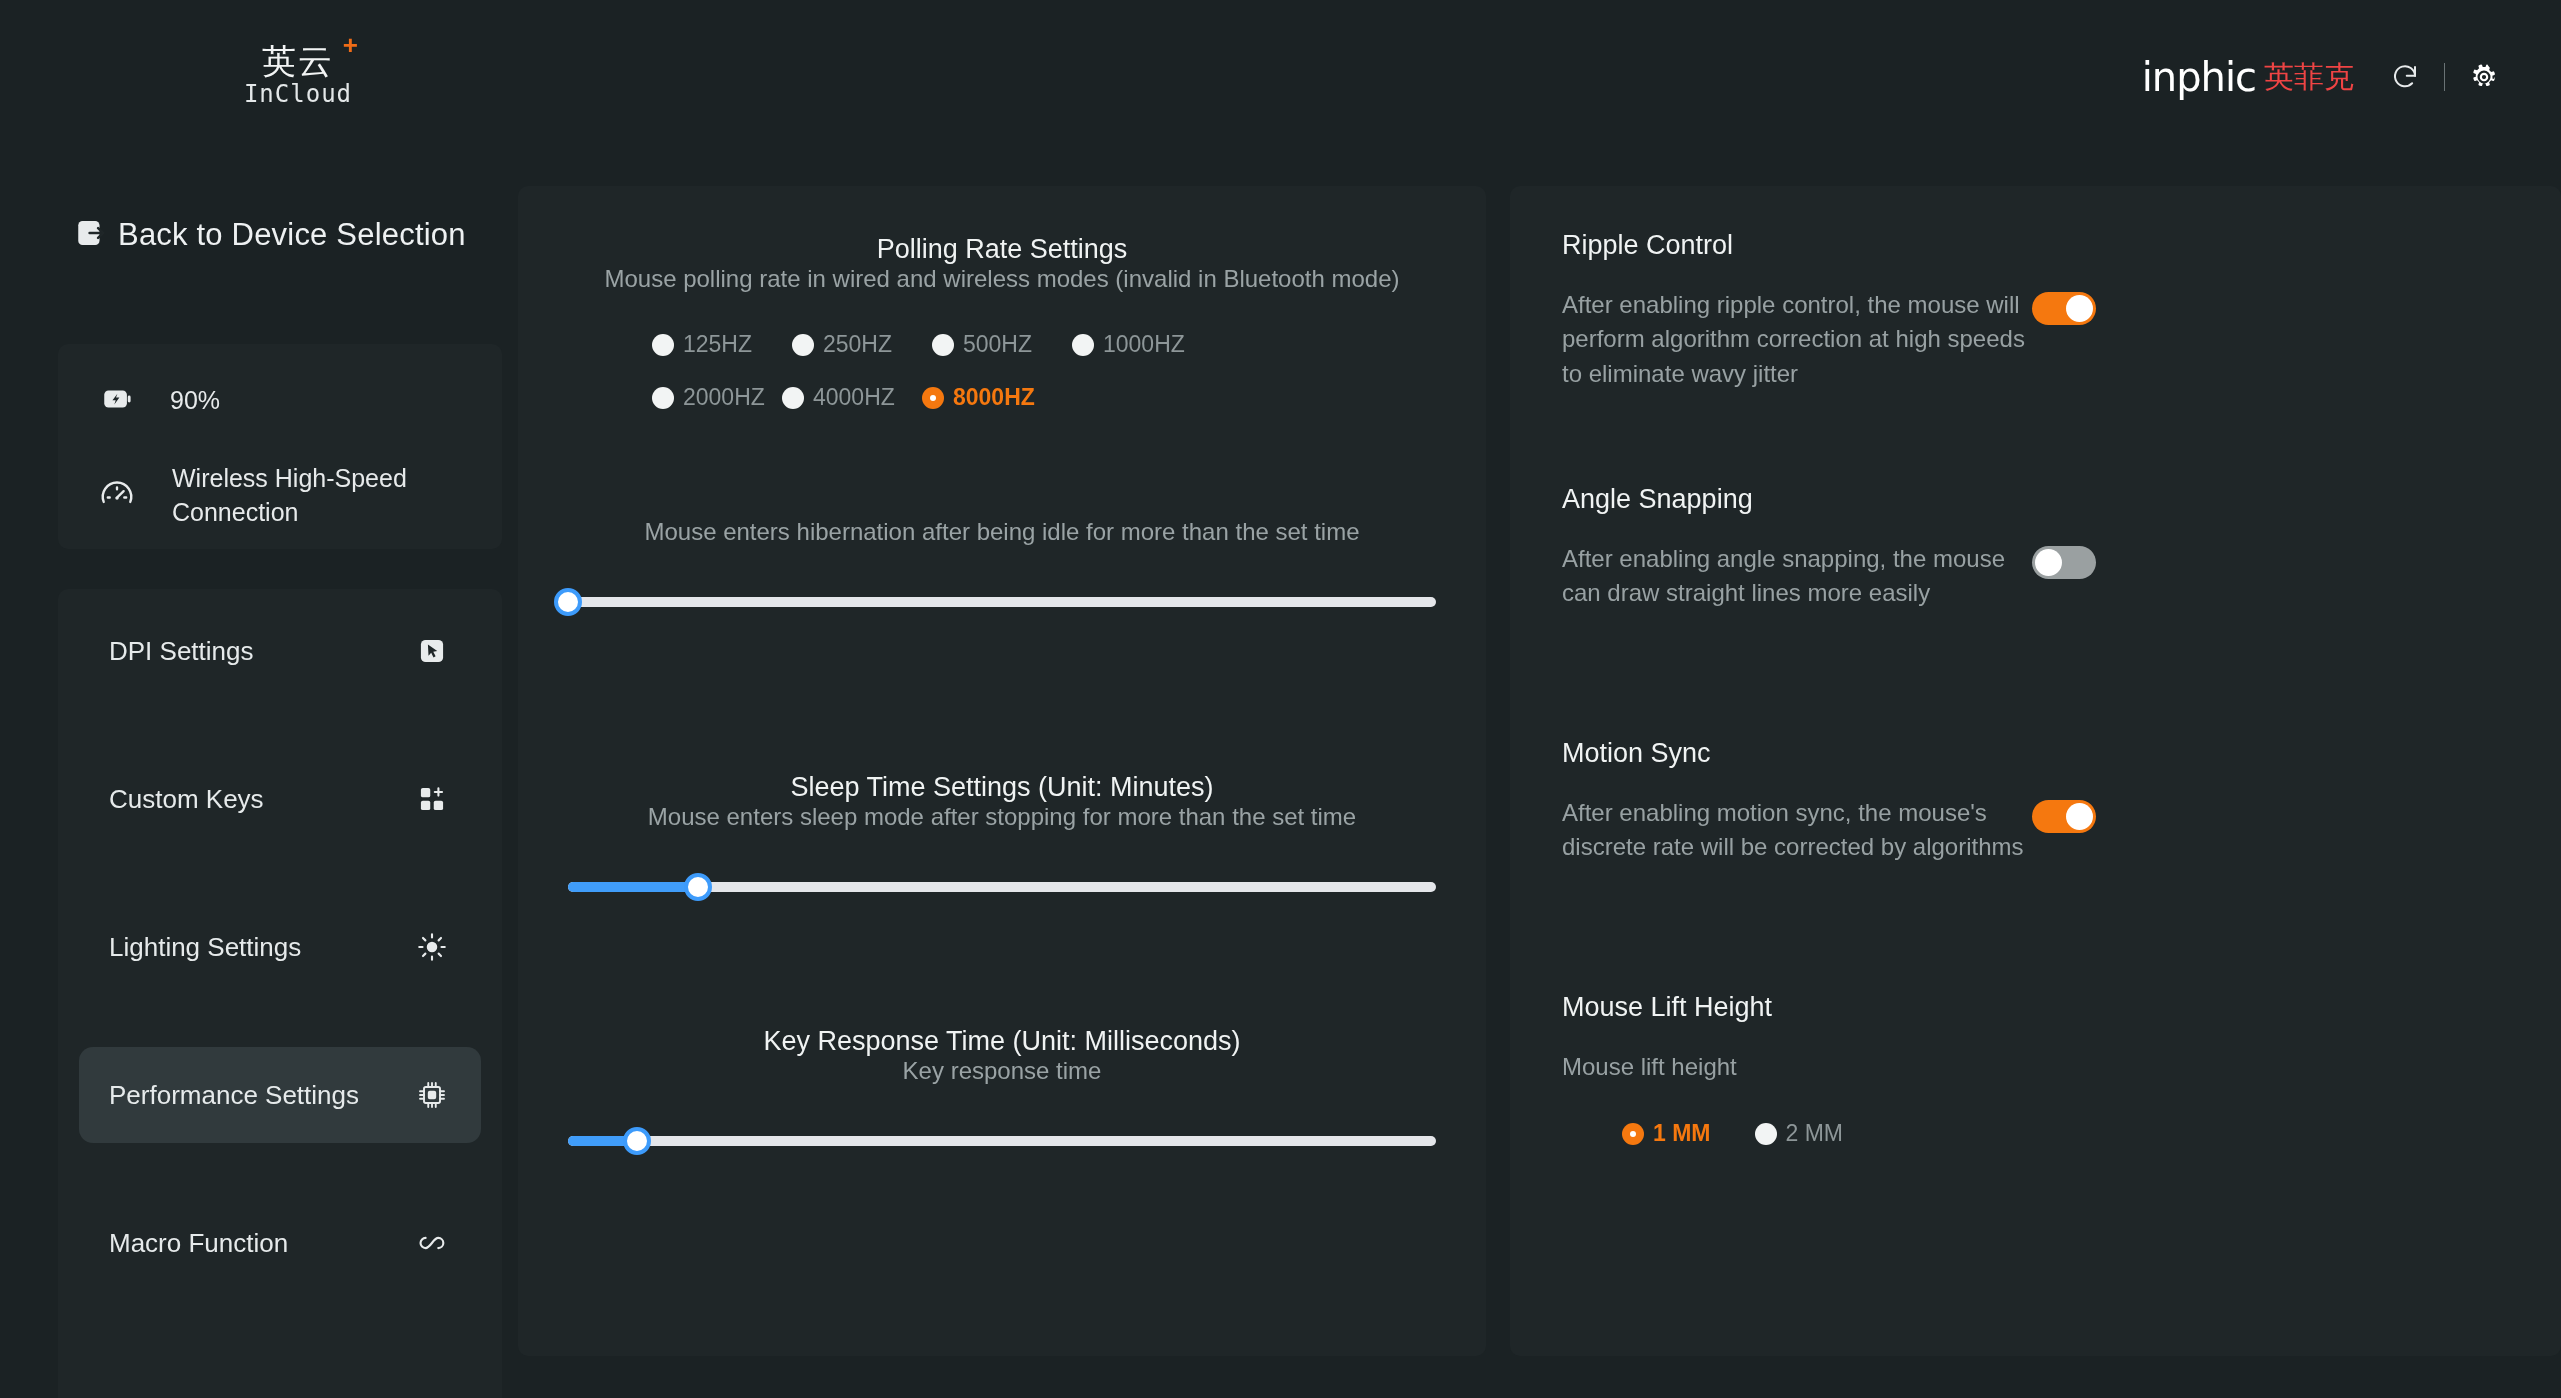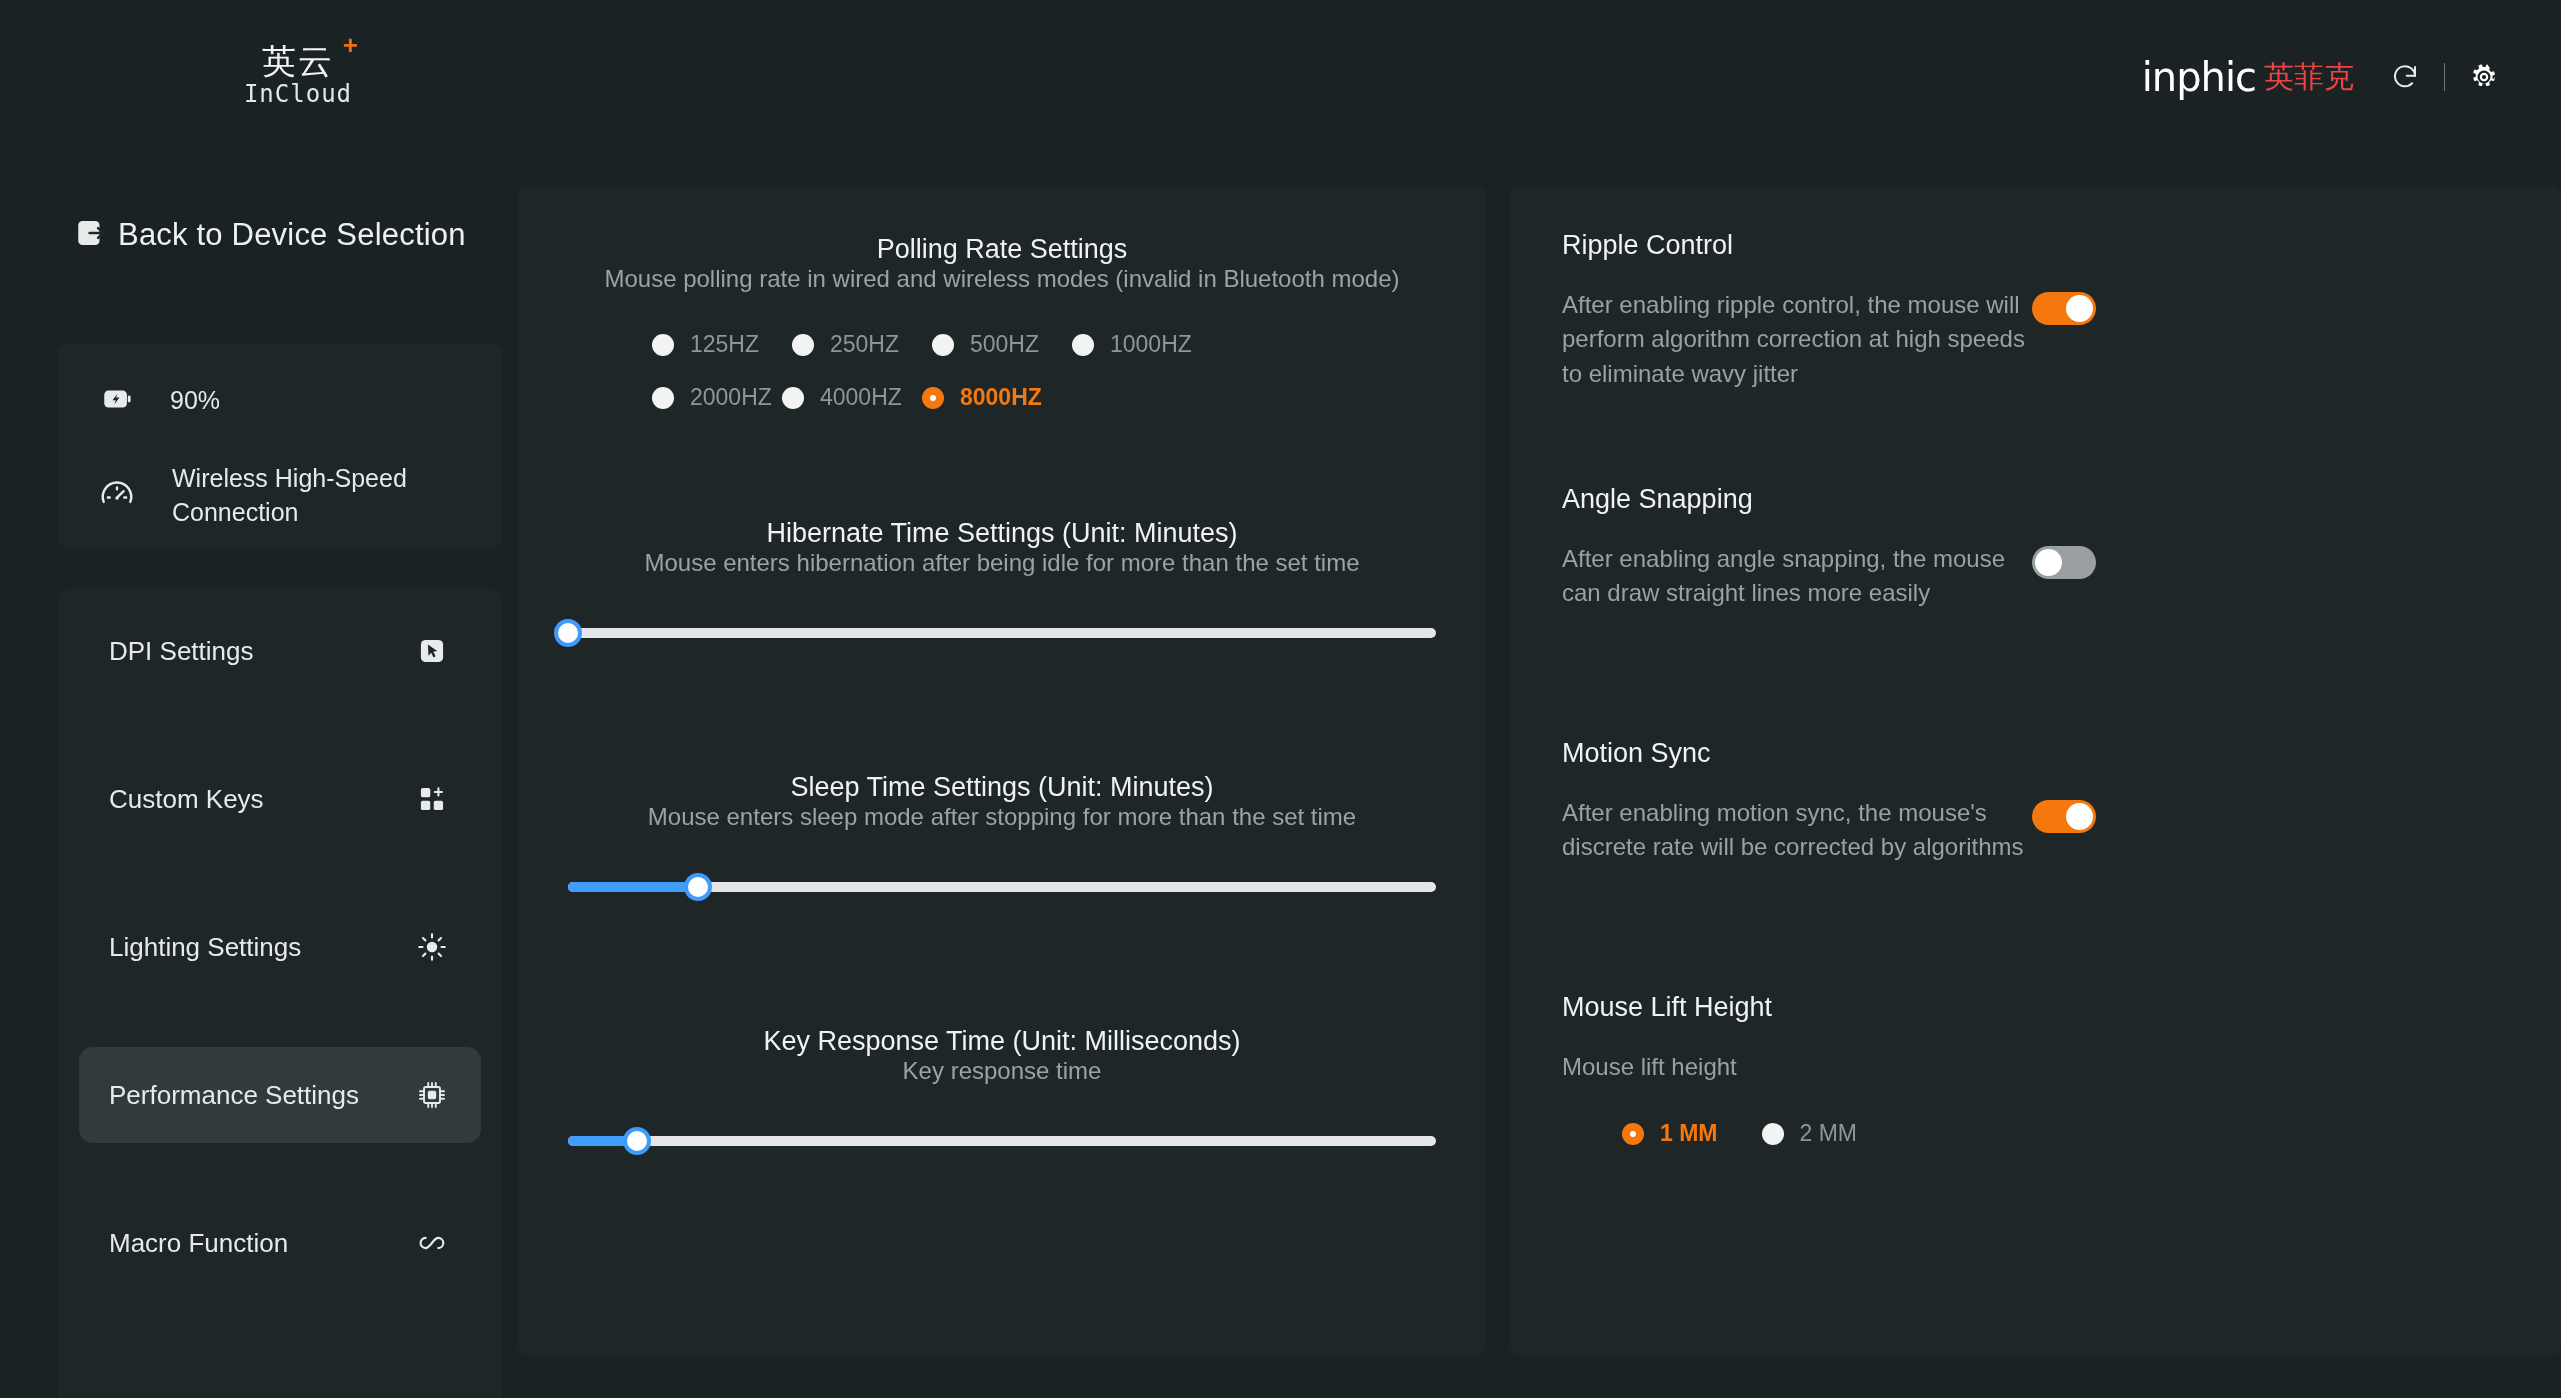--- a/index.html
+++ b/index.html
@@ -111,21 +111,21 @@
   }
   .radio-dot {
     width: 22px; height: 22px; border-radius: 50%;
     background: #f2f4f4; flex: none;
     display: flex; align-items: center; justify-content: center;
   }
   .radio-opt.sel .radio-dot { background: #f5780f; }
   .radio-opt.sel .radio-dot::after {
     content: ""; width: 6px; height: 6px; border-radius: 50%; background: #fff;
   }
-  .radio-label { font-size: 23px; color: #8d9698; margin-left: 16px; }
+  .radio-label { font-size: 23px; color: #8d9698; margin-left: 9px; }
   .radio-opt.sel .radio-label { color: #f5780f; font-weight: 700; }
 
   .slider-wrap { margin: 0 auto; width: 868px; position: relative; height: 28px; }
   .slider-track {
     position: absolute; left: 0; top: 9px; width: 868px; height: 10px;
     background: #e4e6ea; border-radius: 5px;
   }
   .slider-fill {
     position: absolute; left: 0; top: 9px; height: 10px;
     background: #409dfa; border-radius: 5px;
@@ -323,21 +323,20 @@
         <span class="radio-label">4000HZ</span>
       </div>
       <div class="radio-opt sel" style="width:130px">
         <span class="radio-dot"></span>
         <span class="radio-label">8000HZ</span>
       </div>
     </div>
   </div>
 
   <div style="position:absolute;left:0;top:332px;width:968px">
-    <div class="sec-title">Hibernate Time Settings (Unit: Minutes)</div>
     <div class="sec-sub">Mouse enters hibernation after being idle for more than the set time</div>
     <div class="slider-wrap" style="margin-top:42px">
       <div class="slider-track"></div>
       <div class="slider-fill" style="width:0%"></div>
       <div class="slider-thumb" style="left:0%"></div>
     </div>
   </div>
 
   <div style="position:absolute;left:0;top:586px;width:968px">
     <div class="sec-title">Sleep Time Settings (Unit: Minutes)</div>

